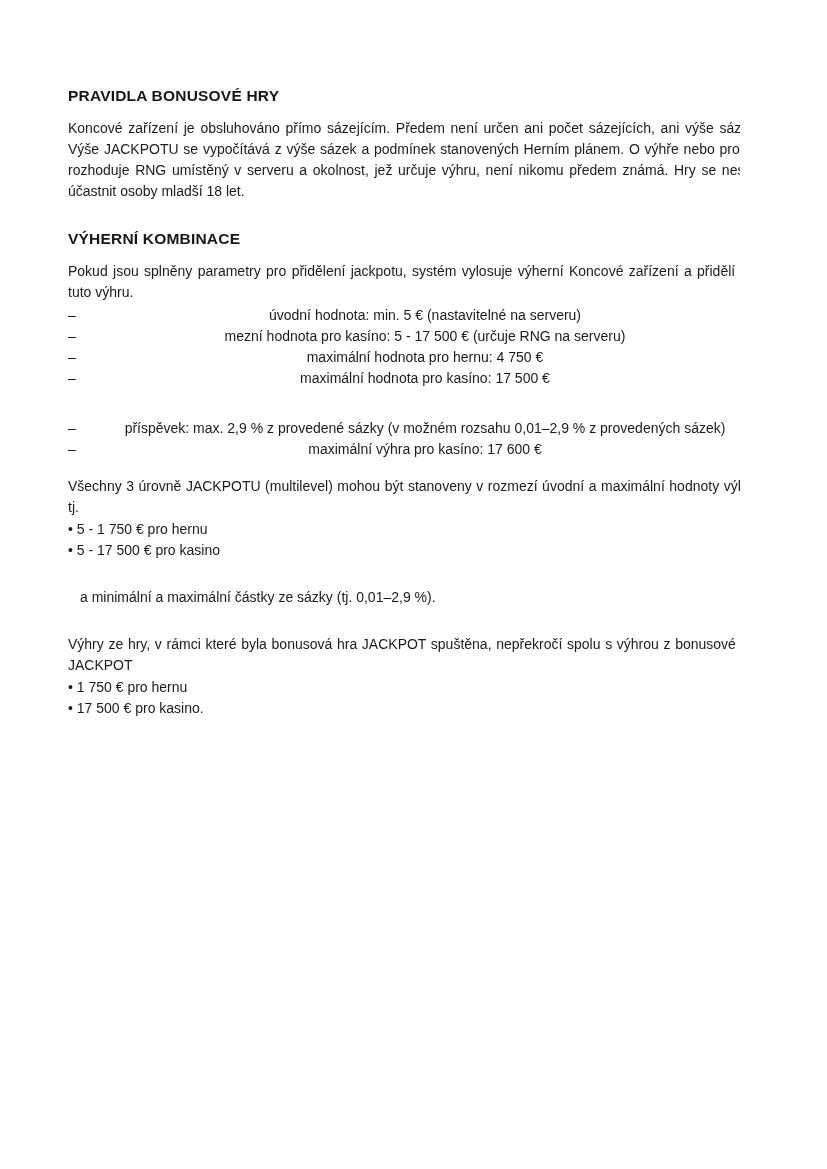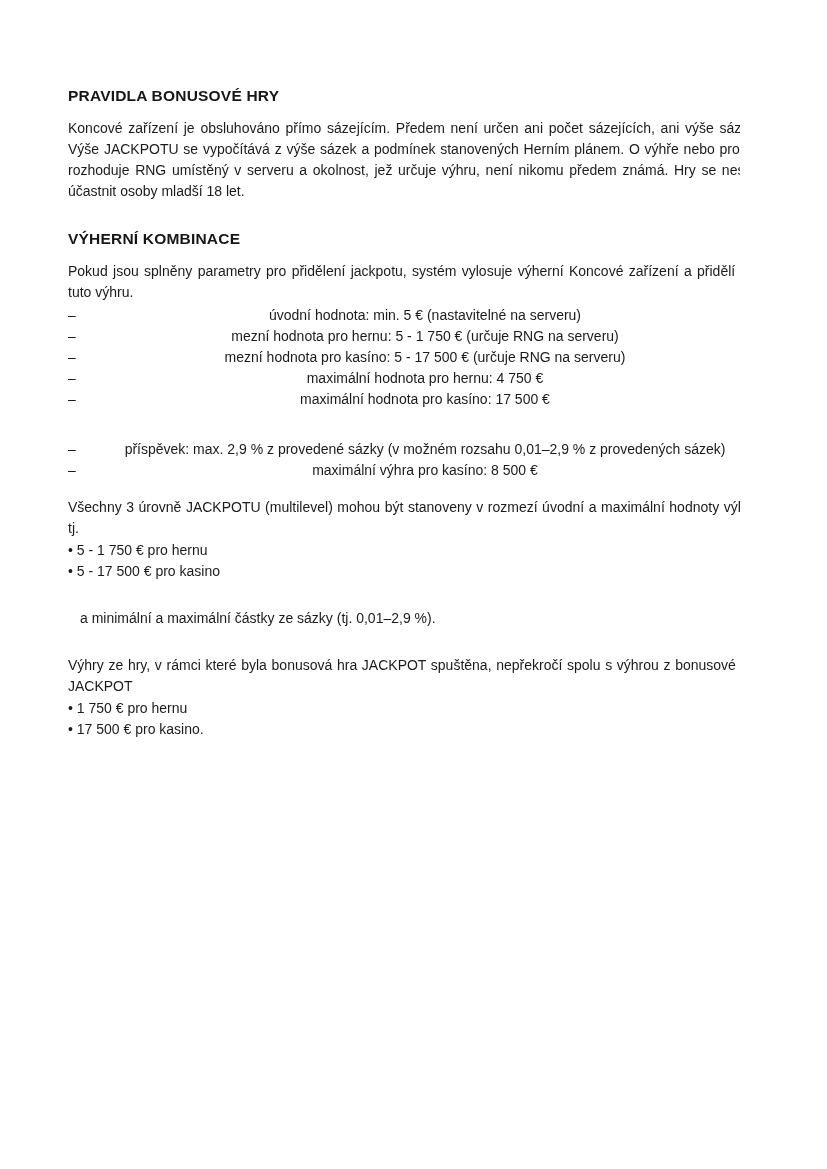--- a/index.html
+++ b/index.html
@@ -76,31 +76,30 @@
     <div class="section-1">
       <h2 class="doc-heading">PRAVIDLA BONUSOVÉ HRY</h2>
       <p class="para">Koncové zařízení je obsluhováno přímo sázejícím. Předem není určen ani počet sázejících, ani výše sázek. Výše JACKPOTU se vypočítává z výše sázek a podmínek stanovených Herním plánem. O výhře nebo prohře rozhoduje RNG umístěný v serveru a okolnost, jež určuje výhru, není nikomu předem známá. Hry se nesmí účastnit osoby mladší 18 let.</p>
     </div>
 
     <div class="section-2">
       <h2 class="doc-heading">VÝHERNÍ KOMBINACE</h2>
       <p class="para">Pokud jsou splněny parametry pro přidělení jackpotu, systém vylosuje výherní Koncové zařízení a přidělí mu tuto výhru.</p>
       <ul class="dash-list">
         <li>úvodní hodnota: min. 5 € (nastavitelné na serveru)</li>
-        <li>mezní hodnota pro hernu: 5 - 1 750 € (určuje RNG na serveru)</li>
         <li>mezní hodnota pro kasíno: 5 - 17 500 € (určuje RNG na serveru)</li>
         <li>maximální hodnota pro hernu: 4 750 €</li>
         <li>maximální hodnota pro kasíno: 17 500 €</li>
       </ul>
     </div>
 
     <div class="section-3">
       <ul class="dash-list">
         <li>příspěvek: max. 2,9 % z provedené sázky (v možném rozsahu 0,01–2,9 % z provedených sázek)</li>
-        <li>maximální výhra pro kasíno: 8 500 €</li>
+        <li>maximální výhra pro kasíno: 17 600 €</li>
       </ul>
 
       <div class="gap-md"></div>
 
       <p class="para">Všechny 3 úrovně JACKPOTU (multilevel) mohou být stanoveny v rozmezí úvodní a maximální hodnoty výhry, tj.</p>
       <ul class="bullet-list">
         <li>5 - 1 750 € pro hernu</li>
         <li>5 - 17 500 € pro kasino</li>
       </ul>
 

